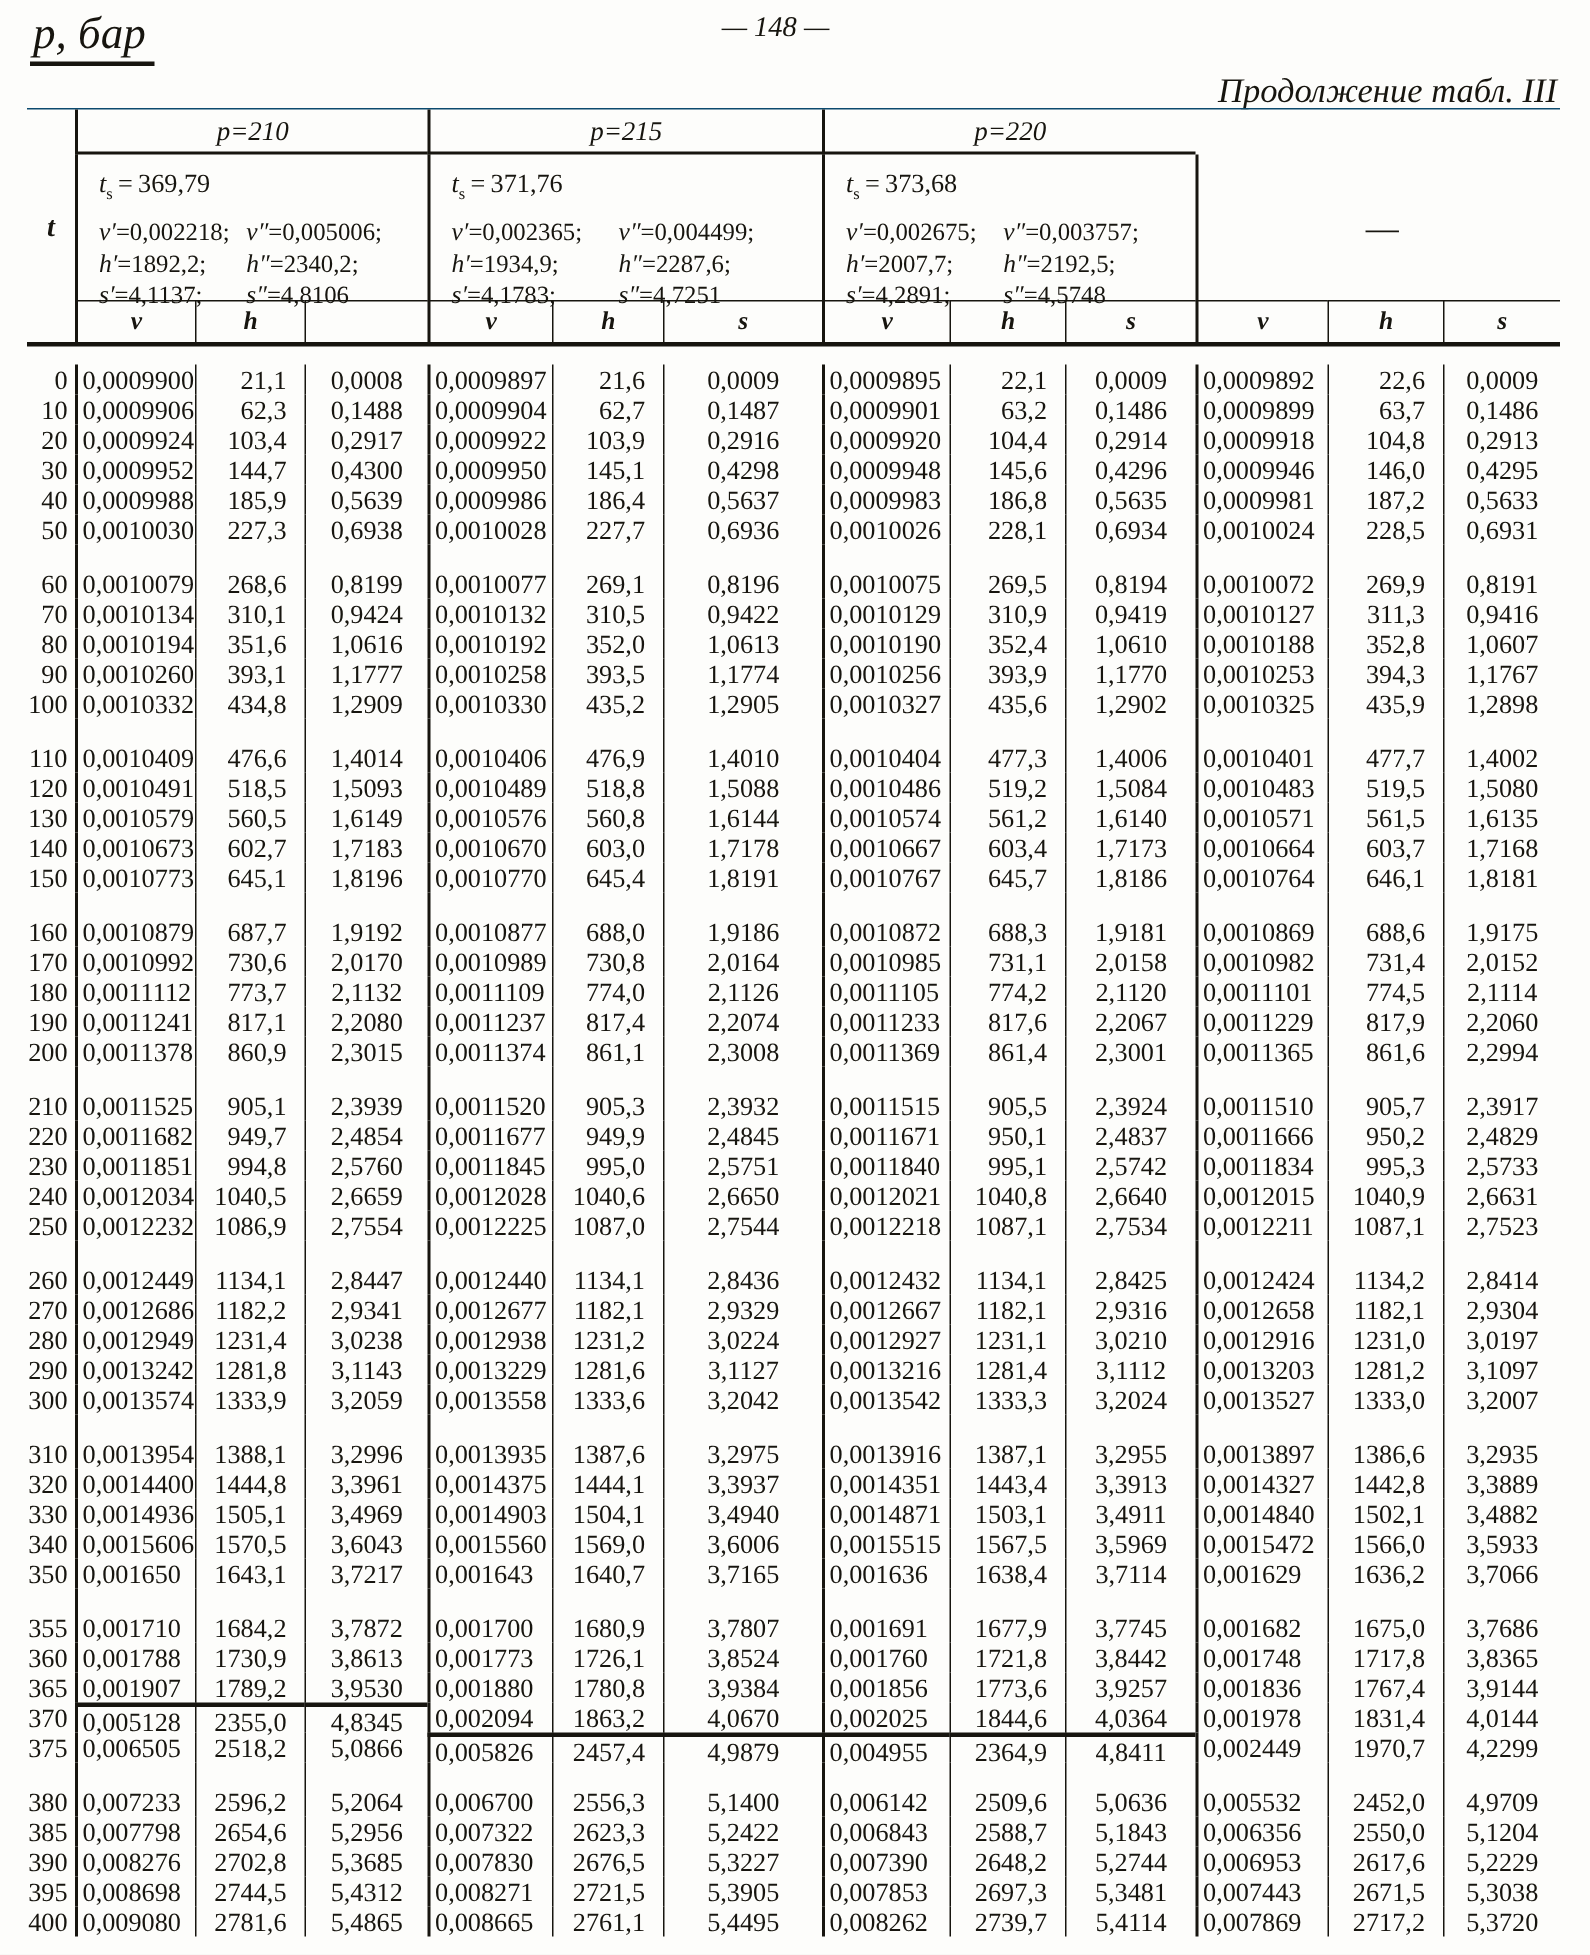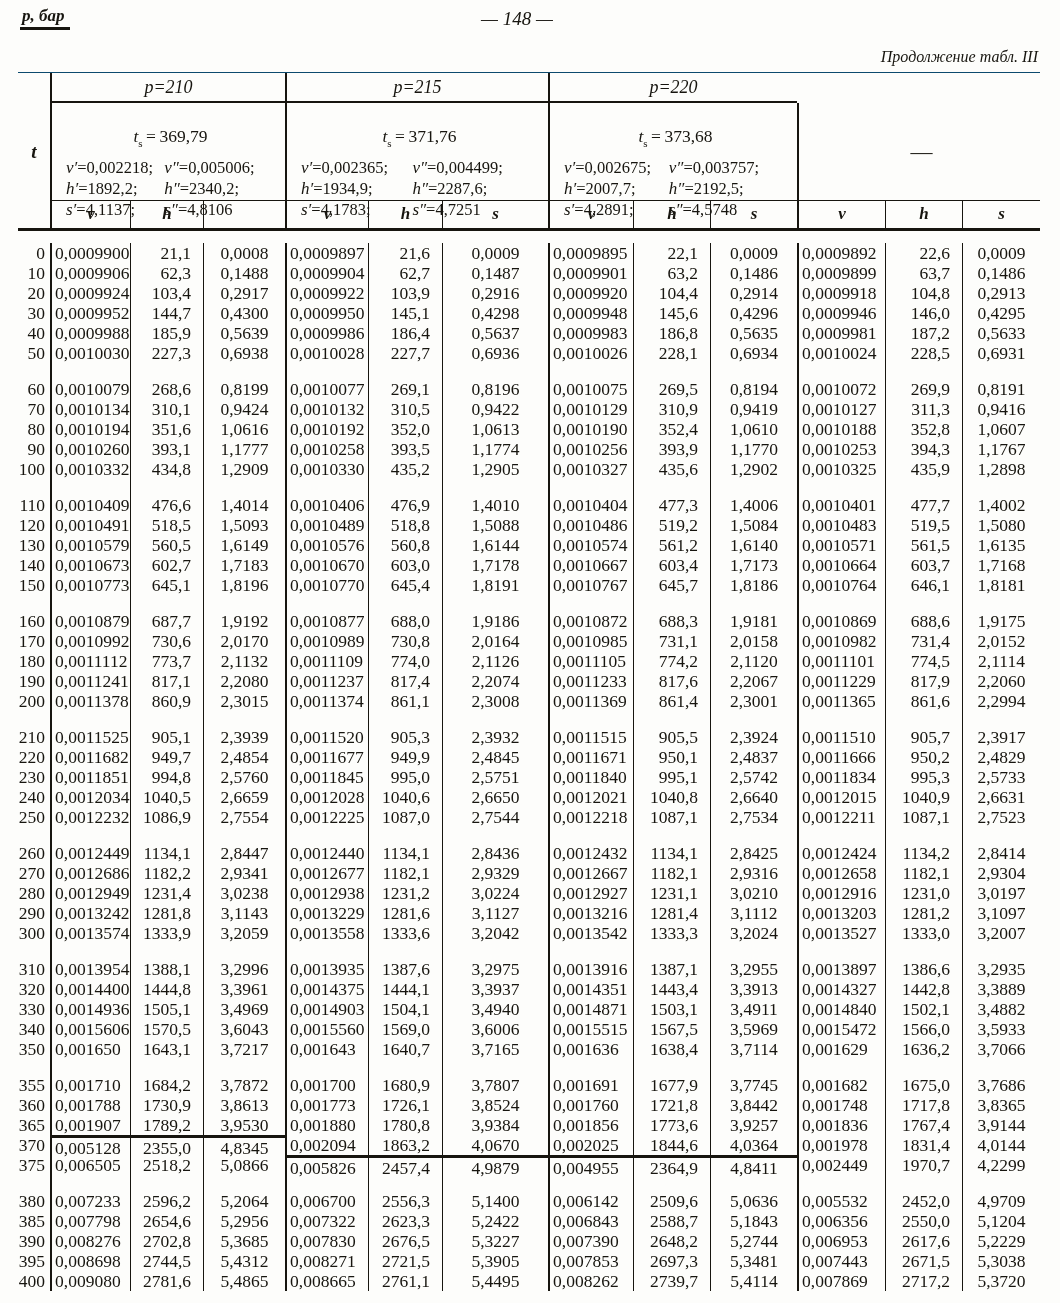--- a/index.html
+++ b/index.html
@@ -1,30 +1,30 @@
 <!DOCTYPE html>
 <html><head>
 <meta charset="utf-8">
 <style>
   html,body{margin:0;padding:0;}
   body{background:#e8e8e4;}
   .page{position:relative;width:1060px;height:1303px;background:#fdfdfb;color:#17150f;
         font-family:"Liberation Serif","DejaVu Serif",serif;overflow:hidden;}
   
-  .corner{position:absolute;left:20px;top:6px;font-size:17px;font-weight:bold;font-style:italic;
+  .corner{position:absolute;left:20px;top:6px;font-size:30px;font-weight:normal;font-style:italic;
           border-bottom:3px solid #17150f;padding:0 6px 1px 2px;}
   .pagenum{position:absolute;left:517px;top:8px;transform:translateX(-50%);font-size:19px;font-style:italic;}
-  .contnote{position:absolute;right:22px;top:48px;font-size:16px;font-style:italic;}
+  .contnote{position:absolute;right:22px;top:48px;font-size:23px;font-style:italic;}
   
   .table{position:absolute;left:18px;top:72px;width:1022px;border-top:1px solid #0c4a6e;}
   .prow,.paramrow{display:grid;grid-template-columns:32px 235px 263px 249px 243px;}
   .phcell{border-left:2px solid #17150f;border-bottom:2px solid #17150f;text-align:center;
           font-size:18px;font-style:italic;padding:4px 0 3px 0;}
   .paramcell{border-left:2px solid #17150f;padding:7px 10px 6px 14px;font-size:16.5px;height:97px;box-sizing:border-box;}
-  .tsline{text-align:center;font-size:17.5px;margin:16px 0 8px 0;}
+  .tsline{font-size:17.5px;margin:2px 0 8px 0;}
   .pline{display:grid;grid-template-columns:47% 53%;line-height:21px;}
   .pline i{font-size:17px;}
   .dashcell{display:flex;align-items:center;justify-content:center;font-size:22px;}
   .tlabel{display:flex;align-items:center;justify-content:center;font-size:19px;font-style:italic;font-weight:bold;}
   sub{font-size:11px;}
   
   .trow{display:grid;grid-template-columns:32px 80px 73px 82px 83px 74px 106px 85px 77px 87px 88px 77px 78px;}
   .subrow{border-bottom:3px solid #17150f;}
   .sc{border-left:1px solid #17150f;border-top:1px solid #17150f;text-align:center;
       font-size:17px;font-style:italic;font-weight:bold;padding:3px 0 4px 0;}

